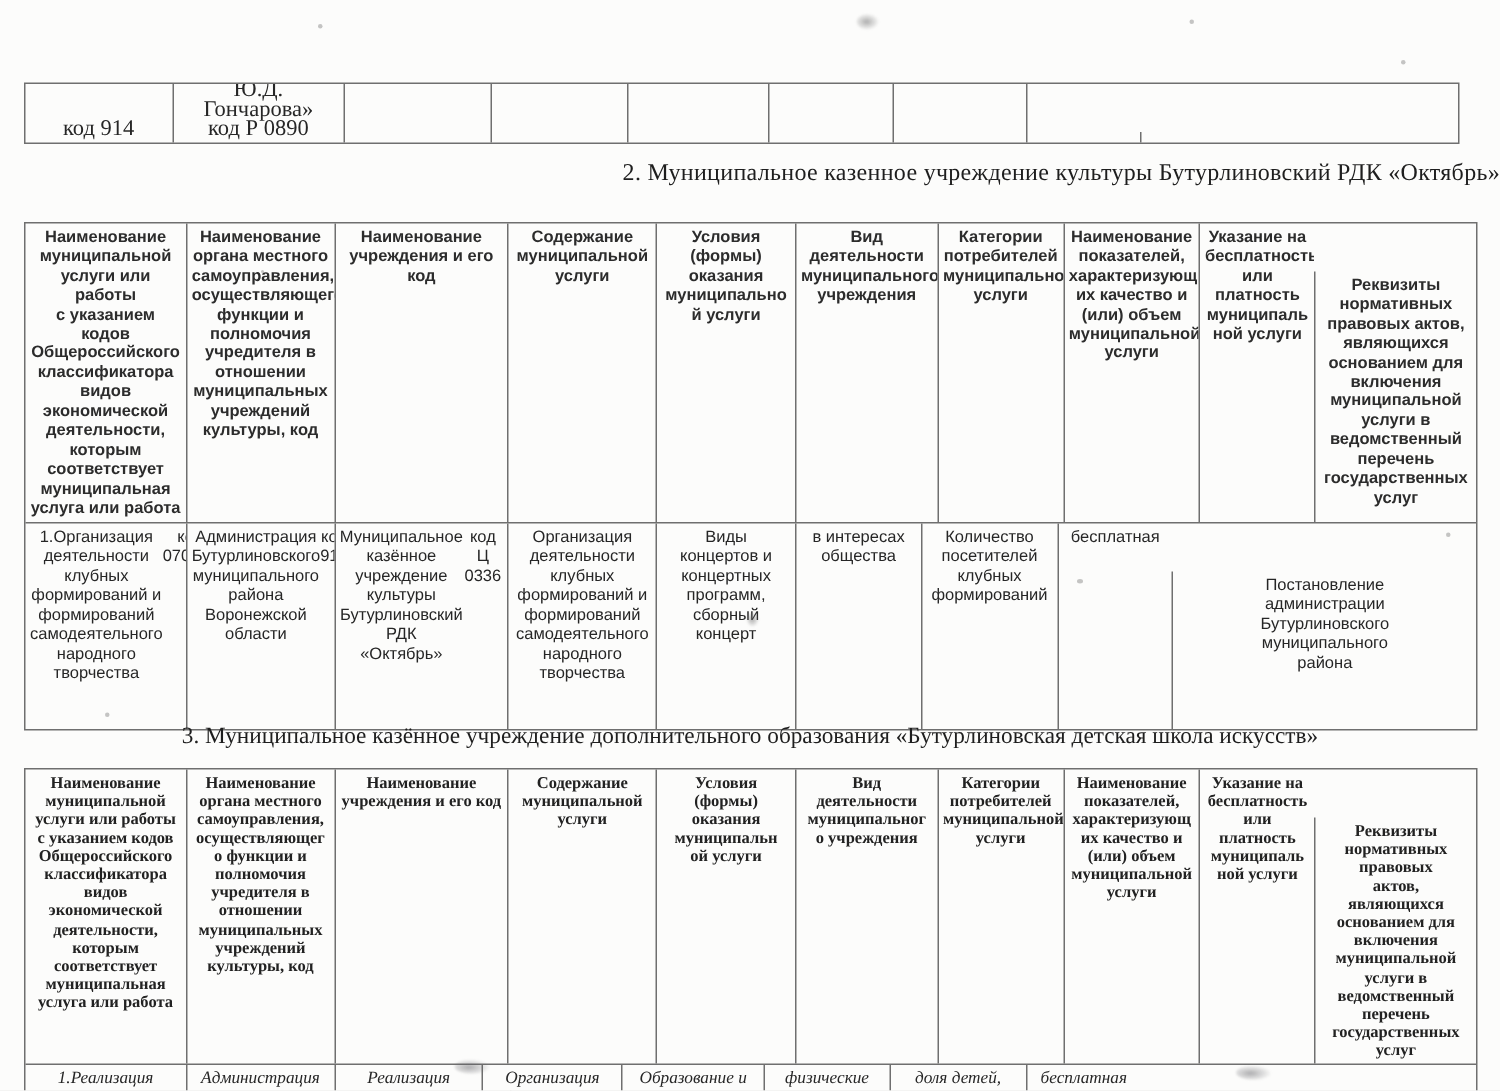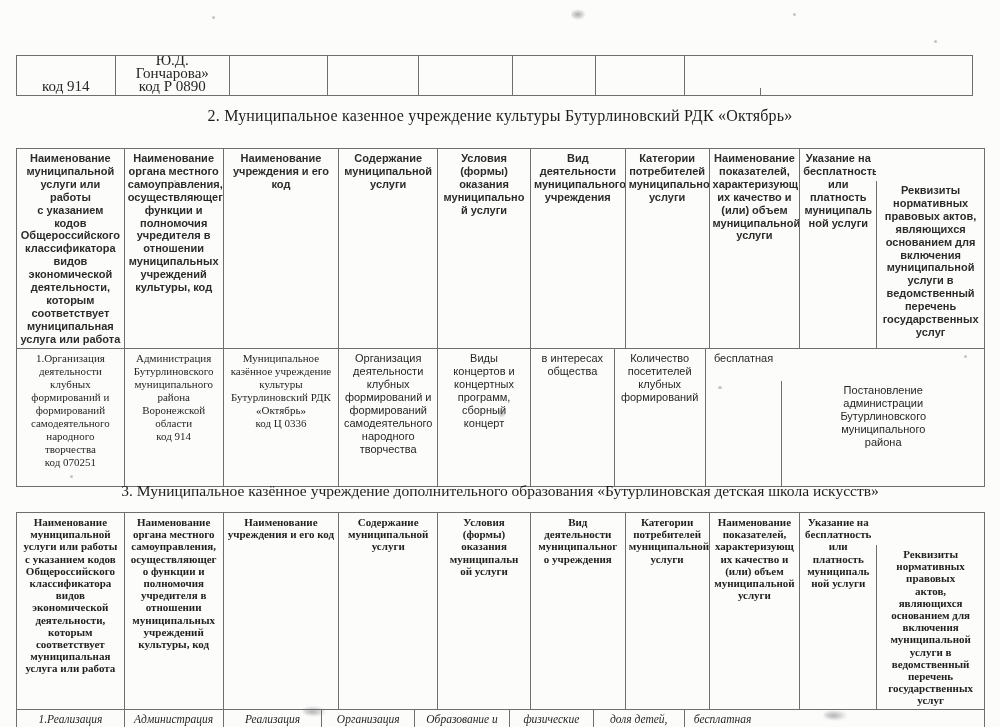--- a/index.html
+++ b/index.html
@@ -22,29 +22,29 @@
   .w1{flex-basis:11.04%} .w2{flex-basis:10.22%} .w3{flex-basis:11.97%}
   .w4{flex-basis:10.22%} .w5{flex-basis:9.60%} .w6{flex-basis:9.80%}
   .w7{flex-basis:8.67%} .w8{flex-basis:9.39%} .w9{flex-basis:7.95%}
   .w10{flex-basis:11.14%; flex-grow:1;margin-top:32px;}
   
   .top-tbl { top:55px; left:16px; width:957px; height:41px; }
   .top-tbl .trow { height:100%; }
   .top-tbl .tcell { font-size:15px; line-height:13px; display:flex; flex-direction:column; justify-content:flex-end; align-items:center; }
   
   .heading { position:absolute; left:0; width:100%; text-align:center; font-weight:normal; margin:0; color:#1e1e1e; }
-  .heading.h2 { top:107px; font-size:16px; letter-spacing:.2px; }
+  .heading.h2 { top:107px; font-size:16px; letter-spacing:.2px;text-align:right; }
   .heading.h3 { top:482px; font-size:15.5px; }
   
   .rdk-tbl { top:148px; left:16px; width:969px; font-family:"Liberation Sans", sans-serif; }
   .rdk-tbl .hdr { min-height:181px; }
   .rdk-tbl .hdr .tcell { font-size:11px; line-height:12.9px; font-weight:bold; color:#2c2c2c; }
   .rdk-tbl .drow { height:137px; }
   .rdk-tbl .drow .tcell { font-size:11px; line-height:13px; }
-  .cell-split { display:flex; flex-direction:column; padding-bottom:8px;font-family:Liberation Serif, serif; }
+  .cell-split { display:flex; flex-direction:row; justify-content:space-between; padding-bottom:8px; }
   .cell-split .code { display:block; }
   
   .school-tbl { top:512px; left:16px; width:969px; font-family:"Liberation Serif", serif; }
   .school-tbl .hdr { min-height:159px; }
   .school-tbl .hdr .tcell { font-size:11px; line-height:12.2px; font-weight:bold; color:#222; }
   .school-tbl .drow { height:29px;font-style:italic; }
   .school-tbl .drow .tcell { font-size:11.5px; line-height:13px; }
   
   .smudge { position:absolute; border-radius:50%; pointer-events:none; }
   .sm-a { background:radial-gradient(ellipse at 45% 50%, rgba(110,110,110,.55), rgba(150,150,150,0) 72%); filter:blur(.6px); }

